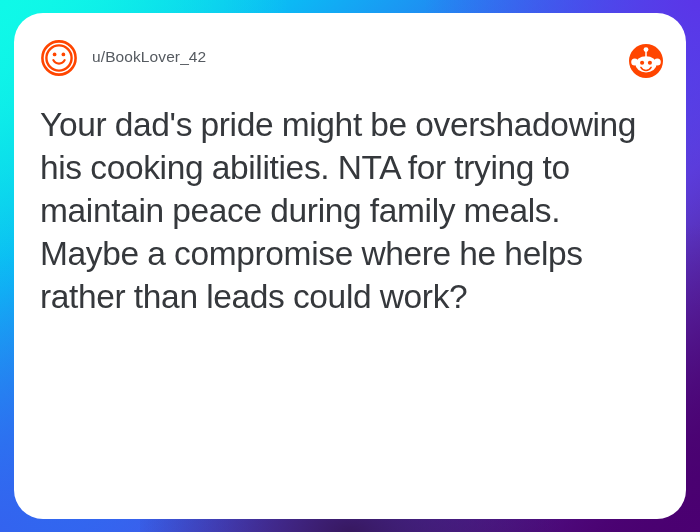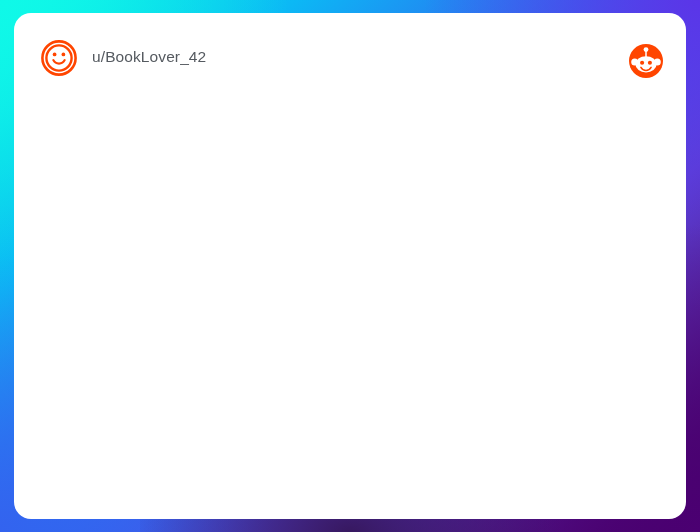--- a/index.html
+++ b/index.html
@@ -53,21 +53,21 @@
     position:absolute; bottom:0; left:140px; width:420px; height:120px;
     background:radial-gradient(ellipse at bottom center, #371860 0%, rgba(55,24,96,0) 75%);
     pointer-events:none;
   }
 
   .card {
     position:absolute;
     left:14px; top:13px;
     width:672px; height:506px;
     background:#ffffff;
-    border-radius:17px;
+    border-radius:29px;
     overflow:hidden;
     z-index:5;
   }
 
   .card-header {
     position:relative;
     height:90px;
     padding:26px 22px 0 26px;
     display:flex;
     align-items:flex-start;
@@ -142,14 +142,17 @@
       <circle cx="6.7" cy="19.1" r="3.5" fill="#ffffff"></circle>
       <circle cx="29.3" cy="19.1" r="3.5" fill="#ffffff"></circle>
 
       <circle cx="14.1" cy="19.7" r="2.05" fill="#ff4500"></circle>
       <circle cx="21.9" cy="19.7" r="2.05" fill="#ff4500"></circle>
 
       <path d="M12.9 24.4 A5.8 5.8 0 0 0 23.1 24.4" fill="none" stroke="#ff4500" stroke-width="1.5" stroke-linecap="round"></path>
     </svg>
   </div>
 
+  <div class="card-body">
+    <div class="post-text">Your dad's pride might be overshadowing his cooking abilities. NTA for trying to maintain peace during family meals. Maybe a compromise where he helps rather than leads could work?</div>
+  </div>
 
 </div>
 
 </body></html>

